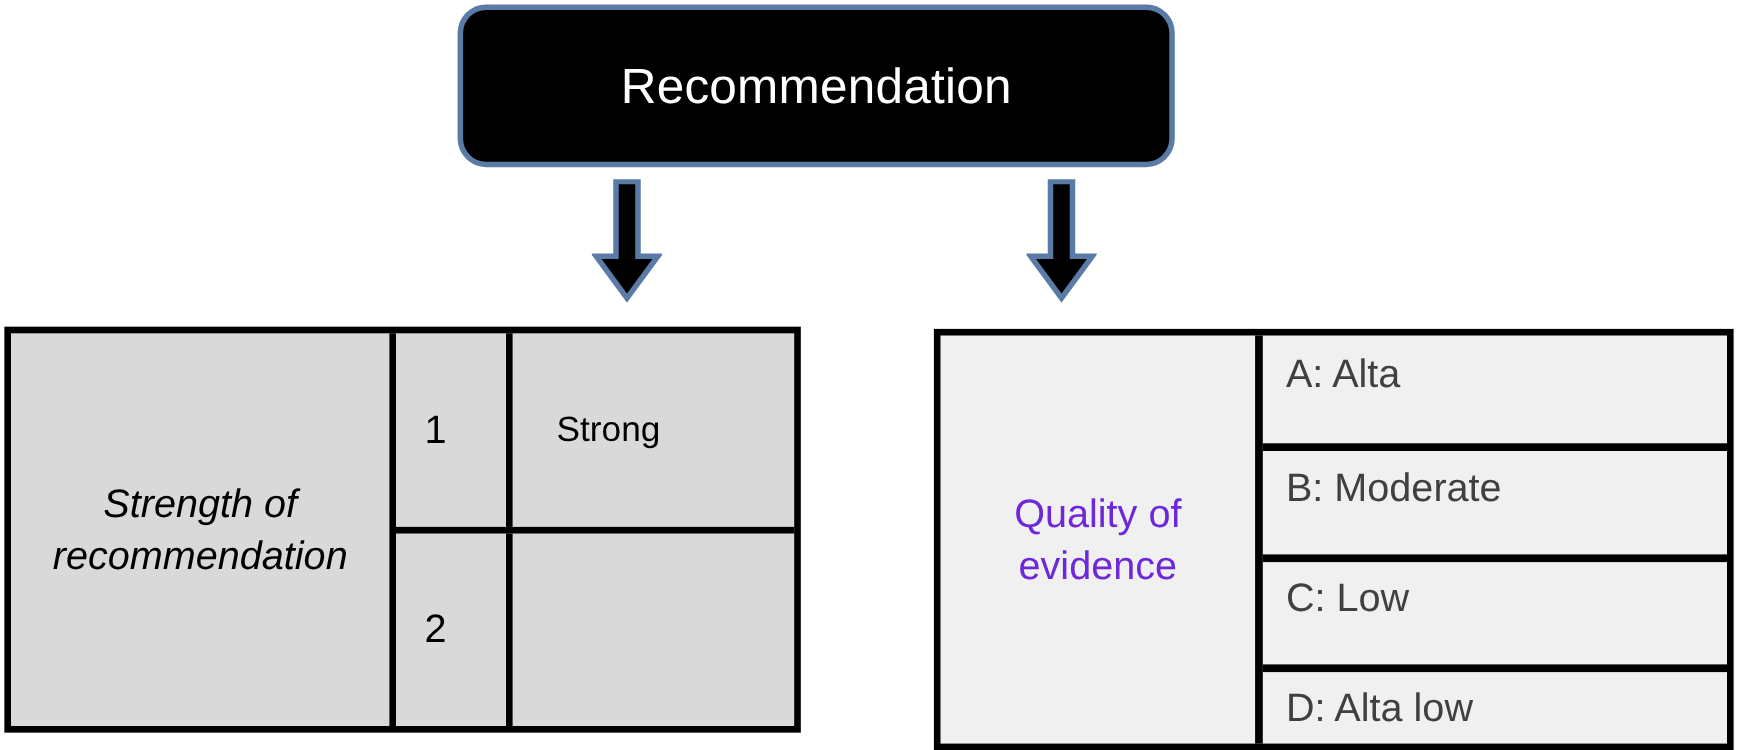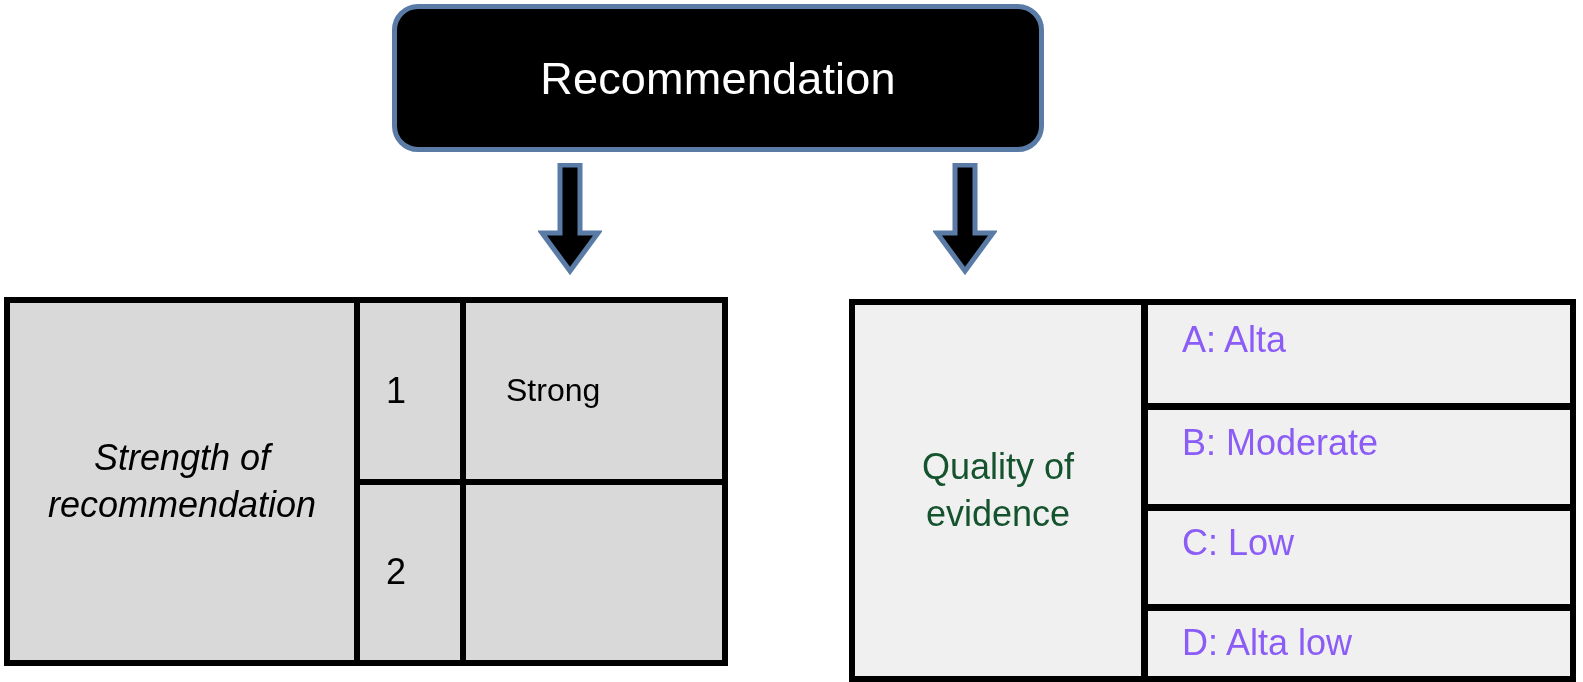--- a/index.html
+++ b/index.html
@@ -15,21 +15,21 @@
     position: relative;
     width: 1583px;
     height: 682px;
     background: #ffffff;
     overflow: hidden;
   }
 
   
   .top-box {
     position: absolute;
-    left: 392px;
+    left: 416px;
     top: 4px;
     width: 652px;
     height: 148px;
     box-sizing: border-box;
     background: #000000;
     border: 5px solid #5a7ba6;
     border-radius: 26px;
     display: flex;
     align-items: center;
     justify-content: center;
@@ -125,37 +125,37 @@
     background: #f0f0f0;
   }
   .tbl-right .label-cell {
     flex: 0 0 293px;
     display: flex;
     align-items: center;
     justify-content: center;
     text-align: center;
     font-size: 36px;
     line-height: 1.28;
-    color: #14532d;
+    color: #6d28d9;
     border-right: 7px solid #000000;
     padding: 0 6px;
     box-sizing: border-box;
   }
   .tbl-right .rows {
     flex: 1 1 auto;
     display: flex;
     flex-direction: column;
   }
   .tbl-right .row {
     flex: 1 1 25%;
     display: flex;
     align-items: center;
-    padding-left: 34px;
-    font-size: 36px;
-    color: #8b5cf6;
+    padding-left: 21px;
+    font-size: 36px;
+    color: #404040;
     min-height: 0;
     box-sizing: border-box;
   }
   .tbl-right .row + .row {
     border-top: 7px solid #000000;
     margin-top: 28px;
   }
 </style>
 </head>
 <body>

